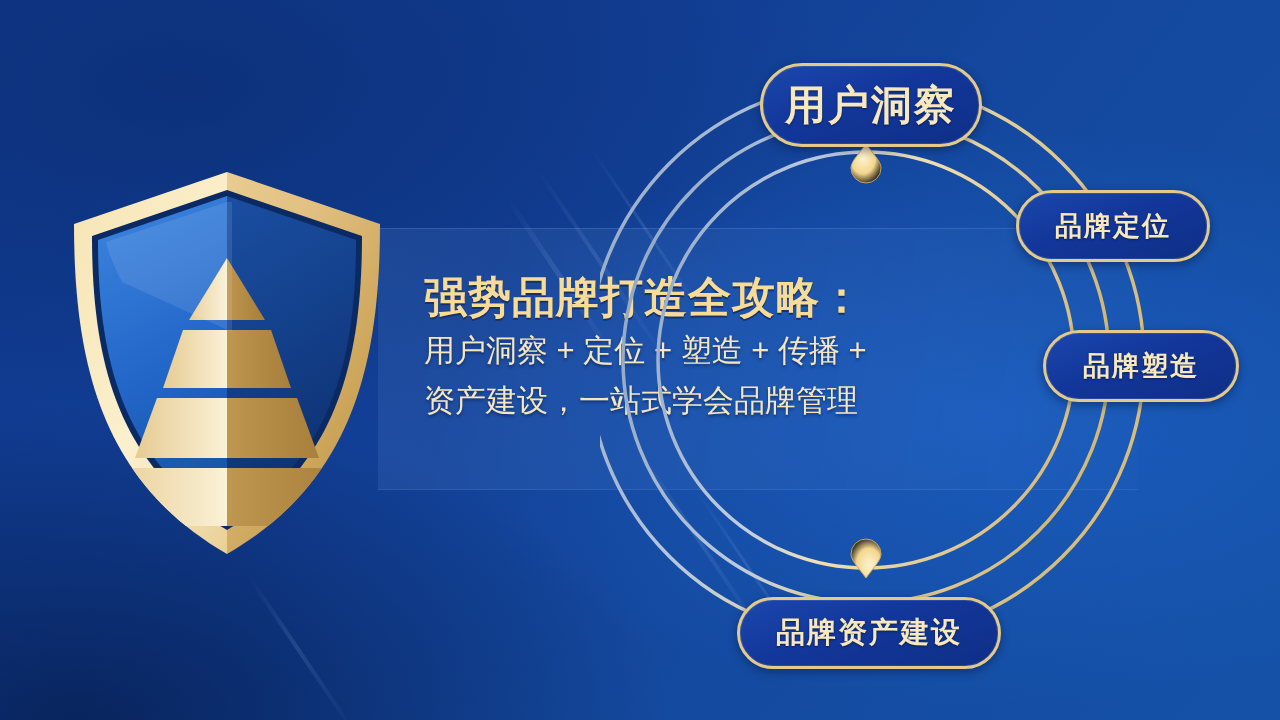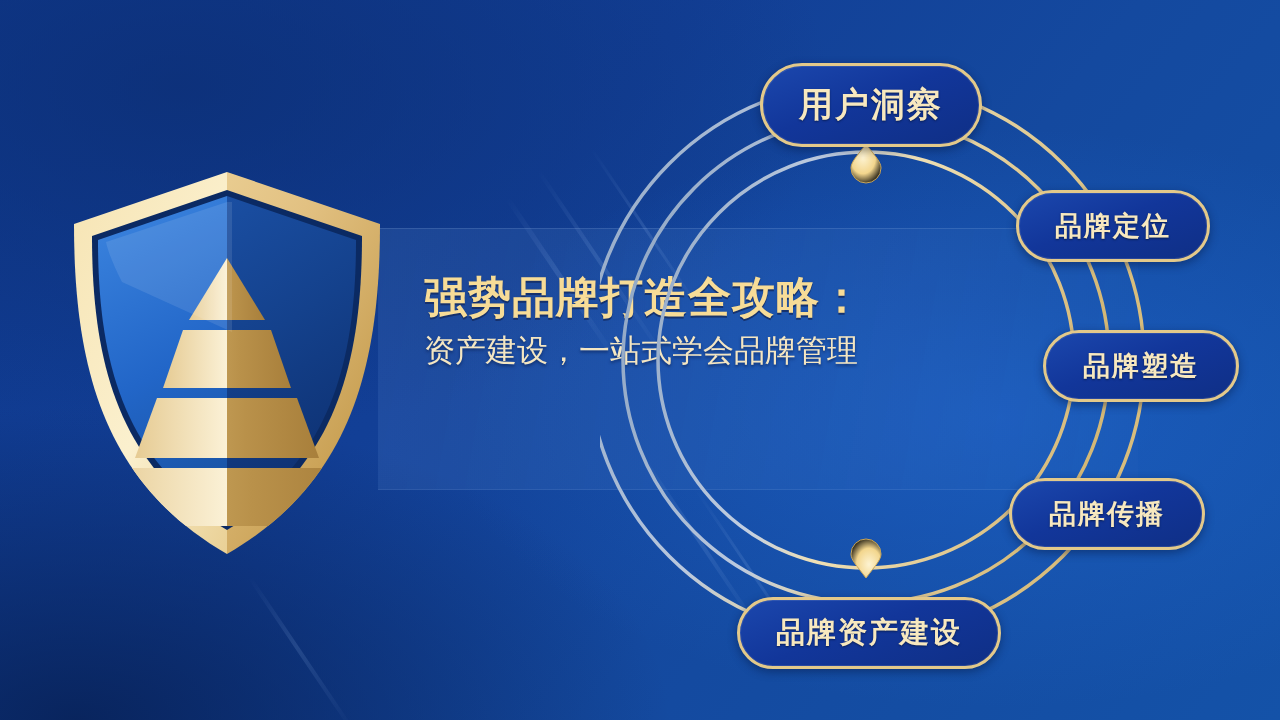--- a/index.html
+++ b/index.html
@@ -56,21 +56,21 @@
   
   .pill{
     position:absolute;display:flex;align-items:center;justify-content:center;
     border-radius:999px;
     background:linear-gradient(160deg,#1b47ad 0%,#12369a 45%,#0f2f86 100%);
     border:3px solid #e3c98a;
     box-shadow:0 0 0 1px rgba(255,255,255,.10) inset,0 3px 10px rgba(4,20,60,.45);
     color:#f7e8bf;font-weight:bold;letter-spacing:2px;white-space:nowrap;
     text-shadow:0 1px 2px rgba(8,28,78,.9);
   }
-  .pill-insight   {left:760px;top:63px; width:216px;height:78px;font-size:34px;}
+  .pill-insight   {left:760px;top:63px; width:216px;height:78px;font-size:41px;}
   .pill-position  {left:1016px;top:190px;width:188px;height:66px;font-size:27px;}
   .pill-shape     {left:1043px;top:330px;width:190px;height:66px;font-size:27px;}
   .pill-spread    {left:1009px;top:478px;width:190px;height:66px;font-size:27px;}
   .pill-asset     {left:737px;top:597px;width:258px;height:66px;font-size:29px;}
 </style>
 </head>
 <body>
 
 <div id="stage">
 
@@ -163,20 +163,21 @@
           <path d="M67 306 L263 306 L290 364 L40 364 Z" fill="url(#tierR)" clip-path="url(#rightHalf)"></path>
         </g>
       </g>
 
       <path d="M165 40 L170 40 L170 170 L60 120 C52 104 46 90 44 80 Z" fill="rgba(255,255,255,.10)"></path>
     </svg>
   </div>
 
   <div class="headline">
     <div class="title">强势品牌打造全攻略：</div>
+    <div class="sub">用户洞察 + 定位 + 塑造 + 传播 +</div>
     <div class="sub">资产建设，一站式学会品牌管理</div>
   </div>
 
   <div class="rings">
     <svg viewBox="0 0 560 680" width="560" height="680" aria-hidden="true">
       <defs>
         <linearGradient id="ringGradA" x1="0" y1="0" x2="1" y2="0.3">
           <stop offset="0%" stop-color="#8fa6c4"></stop>
           <stop offset="40%" stop-color="#b9c8de"></stop>
           <stop offset="58%" stop-color="#e6d6a8"></stop>
@@ -215,17 +216,16 @@
       </g>
     </svg>
   </div>
 
   <div class="pill pill-insight">用户洞察</div>
 
   <div class="pill pill-shape">品牌塑造</div>
 
   <div class="pill pill-position">品牌定位</div>
 
-  <div class="pill pill-spread">品牌传播</div>
 
   <div class="pill pill-asset">品牌资产建设</div>
 
 </div>
 
 </body></html>

